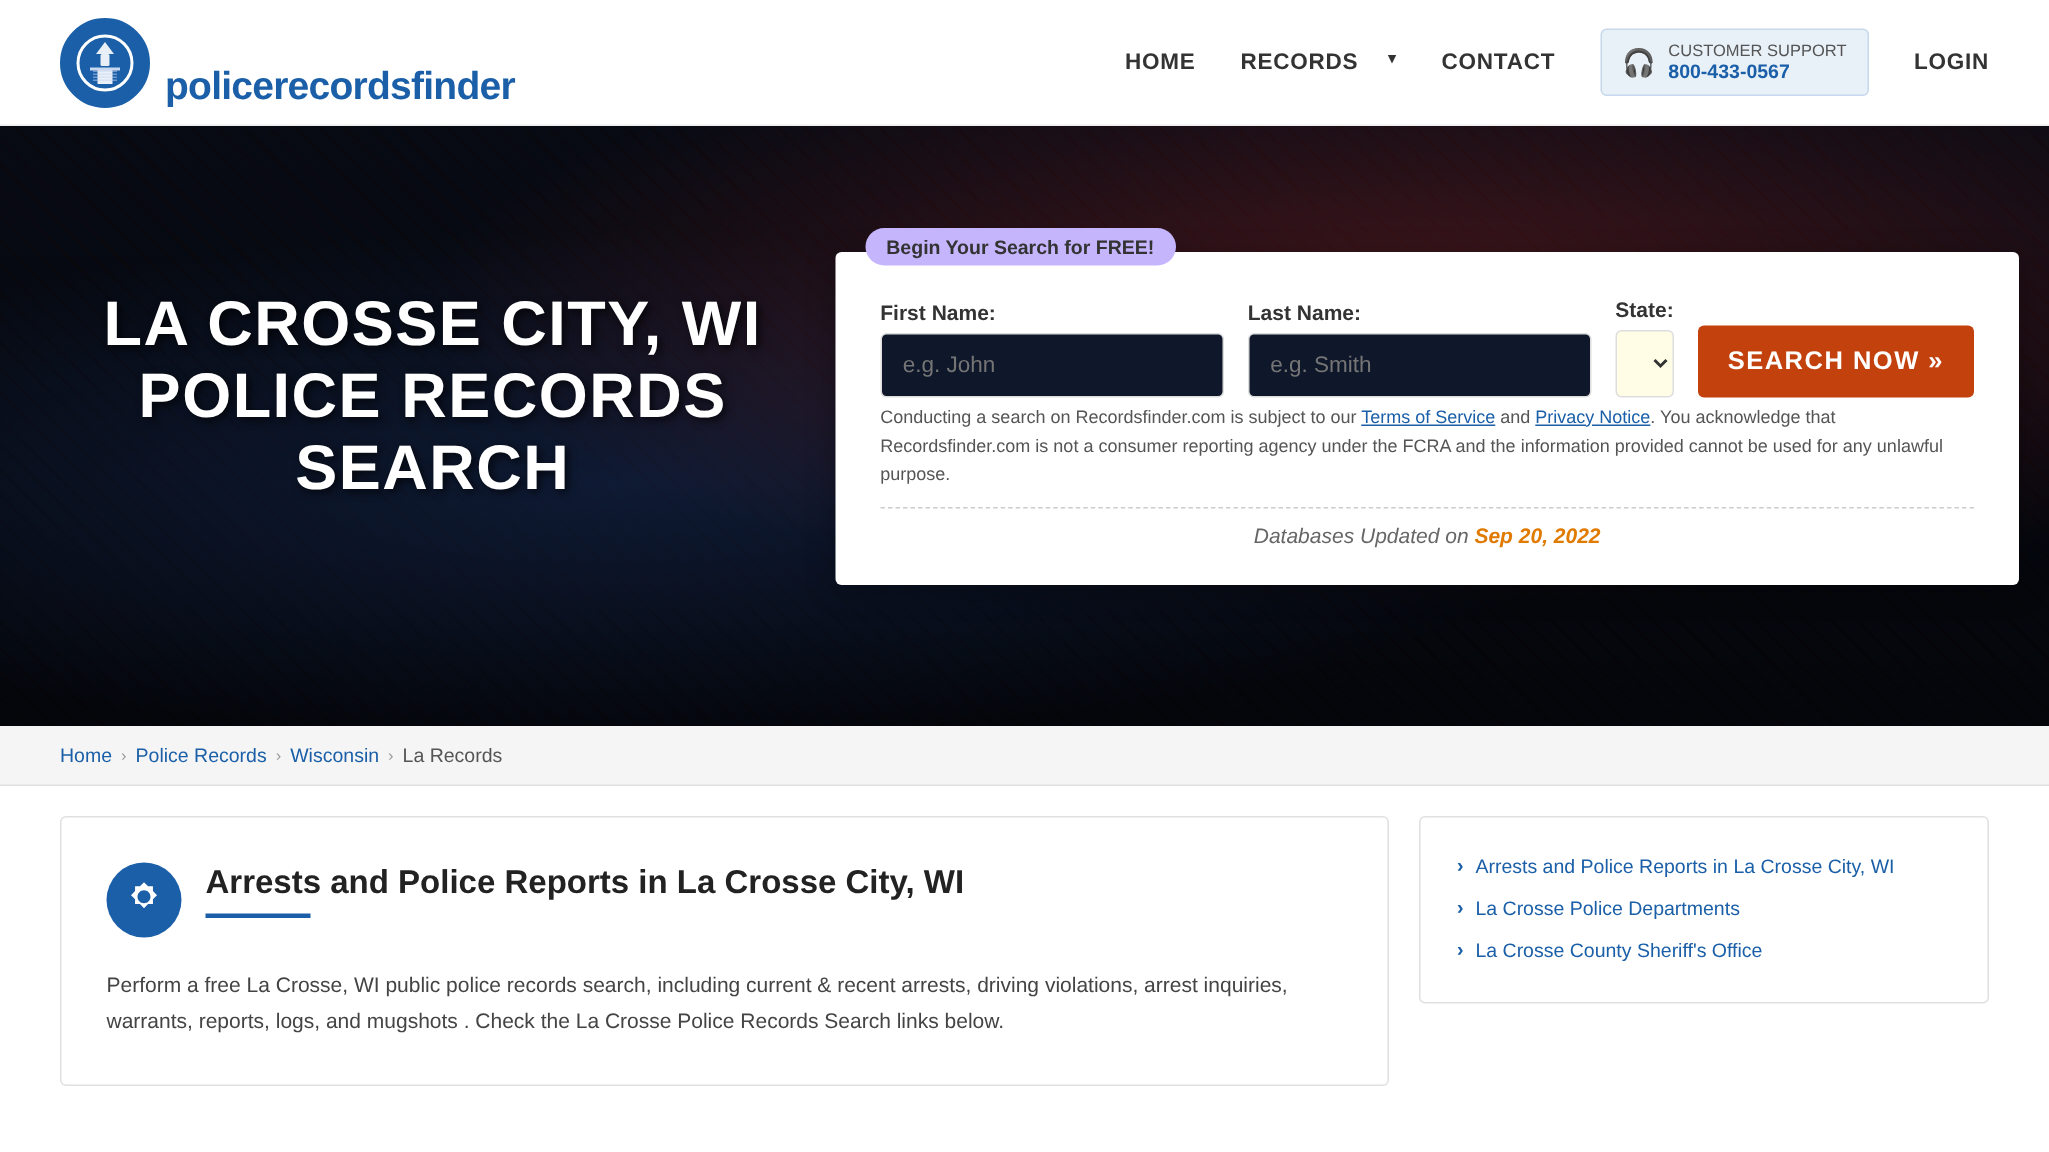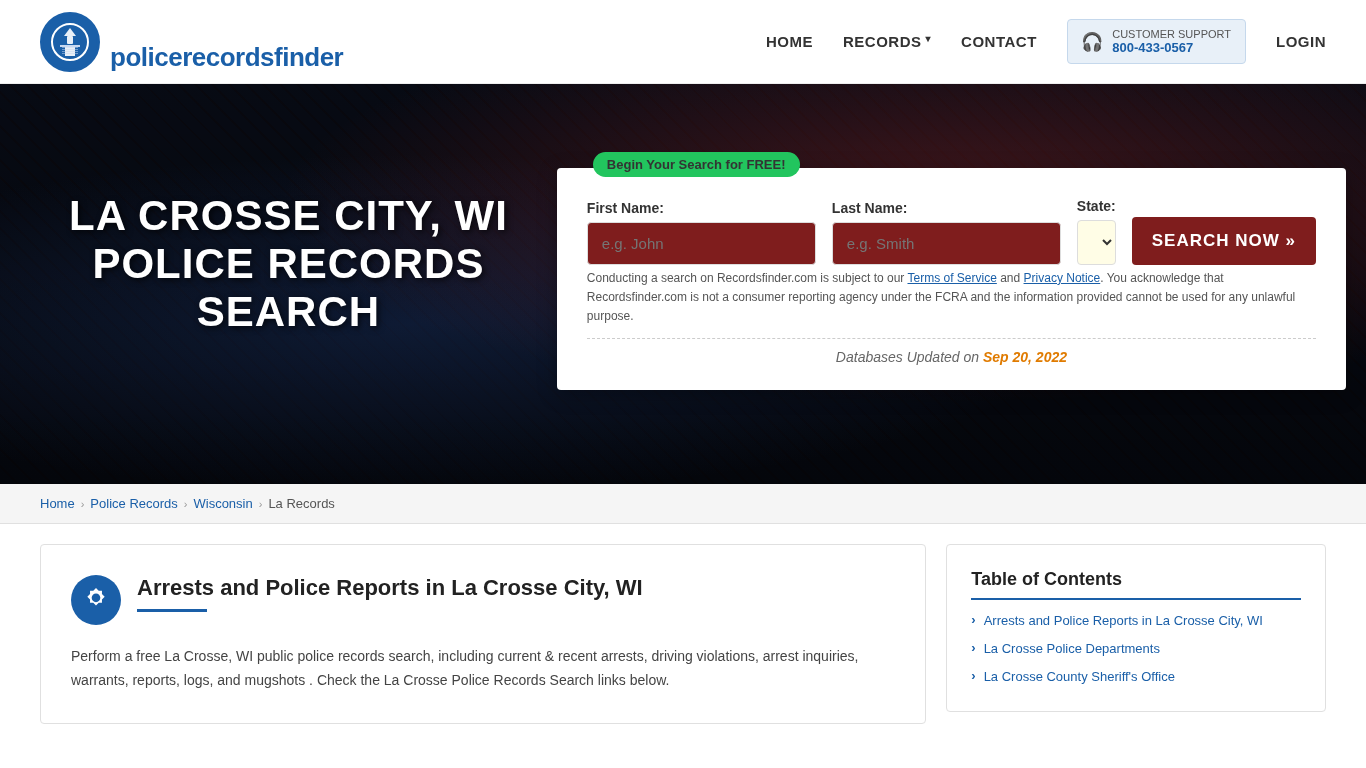--- a/index.html
+++ b/index.html
@@ -54,21 +54,21 @@
       color: #333;
       text-decoration: none;
       font-size: 15px;
       font-weight: 600;
       letter-spacing: 0.5px;
       text-transform: uppercase;
     }
     .nav-records {
       display: flex;
       align-items: flex-start;
-      gap: 4px;
+      gap: 20px;
     }
     .chevron-down {
       font-size: 10px;
       color: #333;
     }
     .customer-support {
       background: #e8f0f8;
       border: 1px solid #c5d8ec;
       border-radius: 4px;
       padding: 8px 14px;
@@ -132,22 +132,22 @@
       background: #fff;
       border-radius: 4px;
       padding: 30px 30px 25px;
       width: 100%;
       max-width: 900px;
       box-shadow: 0 4px 20px rgba(0,0,0,0.3);
     }
     .free-badge {
       position: absolute;
       top: -16px;
-      left: 36px;
-      background: #22c55e;
+      left: 20px;
+      background: #c4b5fd;
       color: #333;
       font-size: 13px;
       font-weight: 700;
       padding: 5px 14px;
       border-radius: 20px;
     }
     .form-row {
       display: flex;
       gap: 16px;
       align-items: flex-end;
@@ -164,38 +164,38 @@
     .form-label {
       font-size: 14px;
       font-weight: 600;
       color: #333;
     }
     .form-input {
       padding: 12px 14px;
       border: 1px solid #ddd;
       border-radius: 4px;
       font-size: 15px;
-      background: #7f1d1d;
+      background: #0f172a;
       color: #999;
       outline: none;
     }
     .state-select {
       padding: 12px 14px;
       border: 1px solid #ddd;
       border-radius: 4px;
       font-size: 15px;
       background: #fffde6;
       color: #333;
       outline: none;
       appearance: auto;
       width: 100%;
     }
     .search-btn {
       flex: 1.5;
-      background: #7f1d1d;
+      background: #c2410c;
       color: #fff;
       border: none;
       padding: 14px 20px;
       font-size: 17px;
       font-weight: 700;
       text-transform: uppercase;
       letter-spacing: 1px;
       border-radius: 4px;
       cursor: pointer;
       white-space: nowrap;
@@ -416,21 +416,20 @@
       </div>
       <div class="article-title-area">
         <h2>Arrests and Police Reports in La Crosse City, WI</h2>
         <div class="title-underline"></div>
       </div>
     </div>
     <p class="article-body">Perform a free La Crosse, WI public police records search, including current &amp; recent arrests, driving violations, arrest inquiries, warrants, reports, logs, and mugshots . Check the La Crosse Police Records Search links below.</p>
   </div>
 
   <div class="content-right">
-    <div class="toc-title">Table of Contents</div>
     <ul class="toc-list" id="tocList">
         <li class="toc-item">
           <span class="toc-arrow">›</span>
       <a class="toc-link" href="#">Arrests and Police Reports in La Crosse City, WI</a>
         </li>
         <li class="toc-item">
           <span class="toc-arrow">›</span>
       <a class="toc-link" href="#">La Crosse Police Departments</a>
         </li>
         <li class="toc-item">

